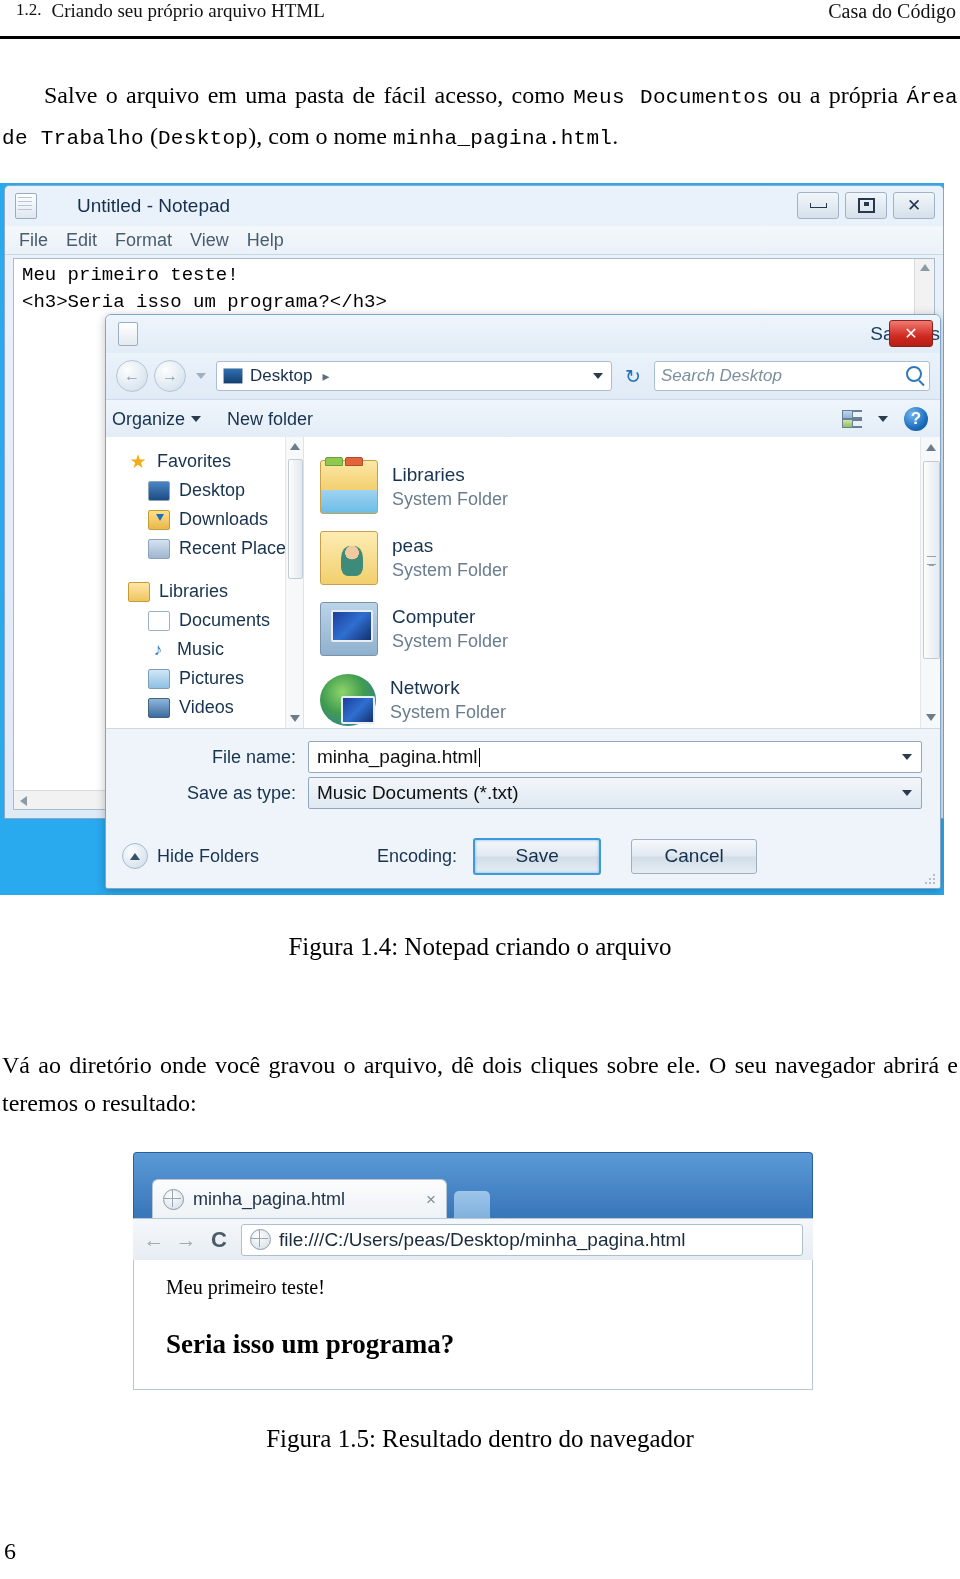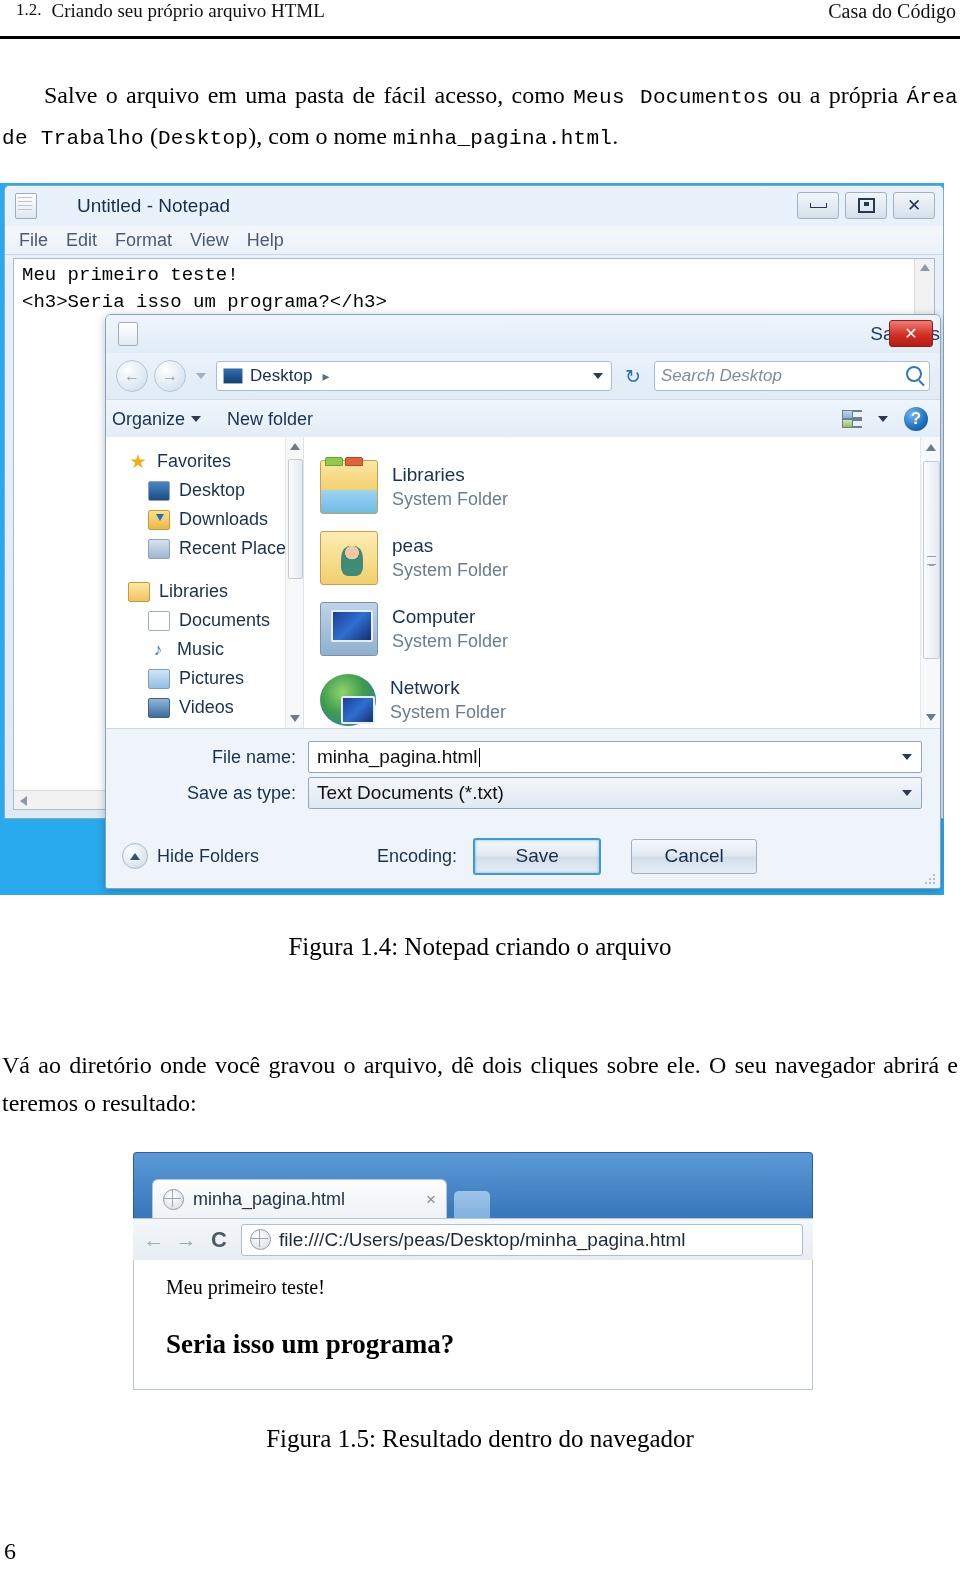--- a/index.html
+++ b/index.html
@@ -1035,21 +1035,21 @@
         <span class="field-label">File name:</span>
         <span class="field-input">
           <span>minha_pagina.html</span>
             <i class="caret-bar"></i>
           <i class="field-caret"></i>
         </span>
       </div>
       <div class="field-row">
         <span class="field-label">Save as type:</span>
         <span class="field-input combo">
-          <span>Text Documents (*.txt)</span>
+          <span>Music Documents (*.txt)</span>
           <i class="field-caret"></i>
         </span>
       </div>
     </div>
 
     <div class="sa-footer">
       <div class="hide-folders">
         <span class="hf-circle">
             <i></i>
           </span>

